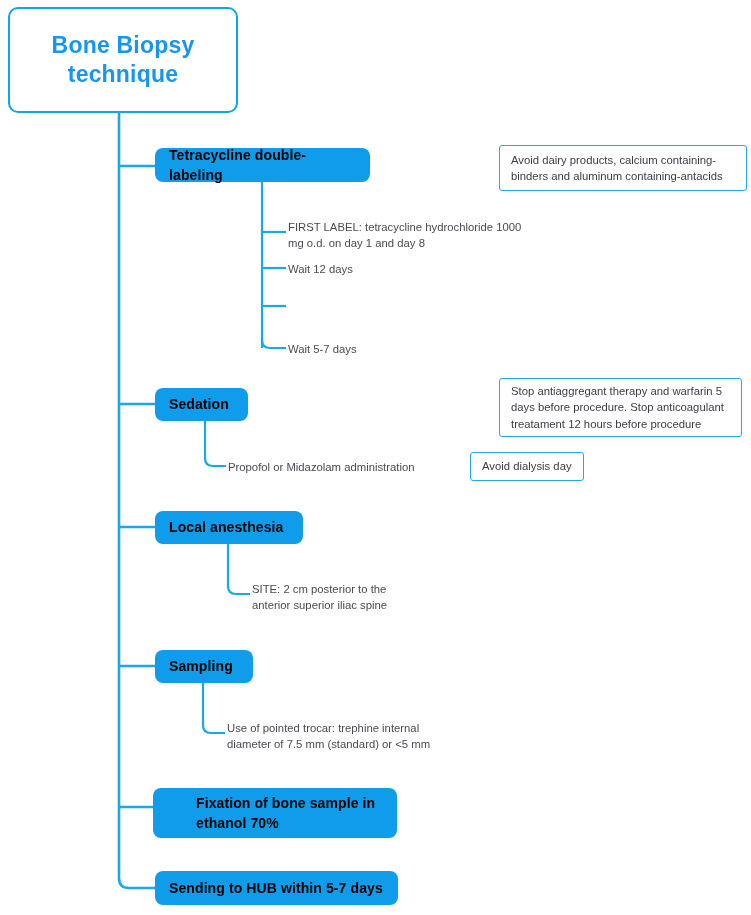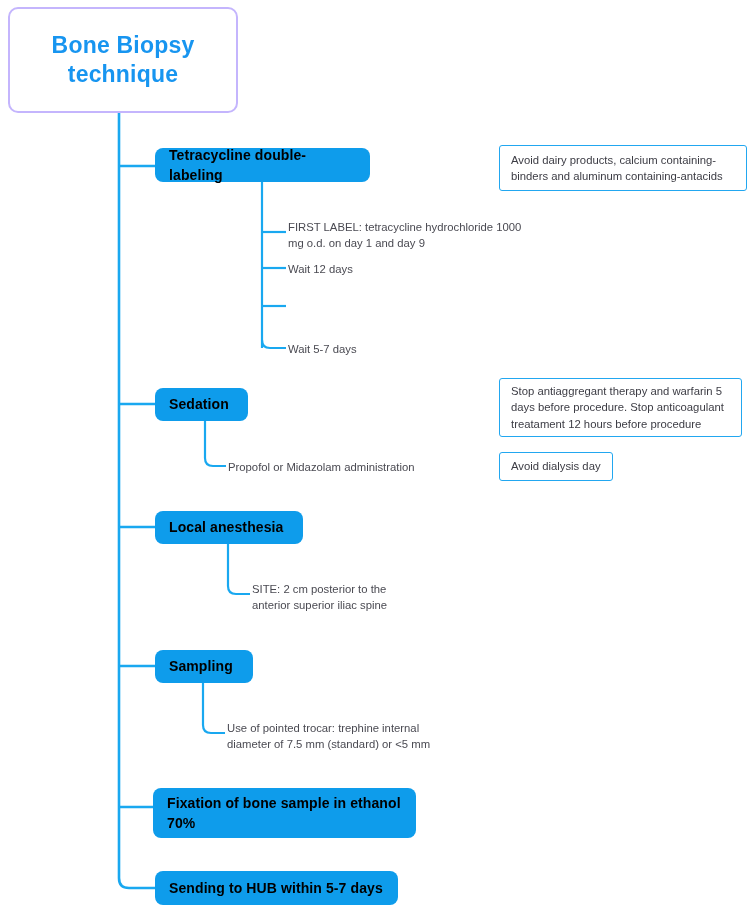--- a/index.html
+++ b/index.html
@@ -27,21 +27,21 @@
   }
   .node {
     position: absolute;
     box-sizing: border-box;
     display: flex;
     align-items: center;
     border-radius: 7px;
   }
   .node-root {
     background: #ffffff;
-    border: 2px solid #c4b5fd;
+    border: 2px solid #0ea5e9;
     border-radius: 10px;
     justify-content: center;
     text-align: center;
   }
   .node-root .node-text {
     color: #1795f0;
     font-size: 23px;
     font-weight: bold;
     line-height: 1.25;
     letter-spacing: 0.2px;
@@ -117,54 +117,54 @@
   <div class="node node-root" style="left:8px; top:7px; width:230px; height:106px;">
     <div class="node-text" style="white-space: pre-line;">Bone Biopsy
 technique</div>
   </div>
 
   <div class="node node-branch" style="left:155px; top:148px; width:215px; height:34px;">
     <div class="node-text">Tetracycline double-labeling</div>
   </div>
 
   <div class="leaf" style="left:288px; top:219px; width:250px;">FIRST LABEL: tetracycline hydrochloride 1000
-mg o.d. on day 1 and day 9</div>
+mg o.d. on day 1 and day 8</div>
   <div class="leaf" style="left:288px; top:261px; width:250px;">Wait 12 days</div>
   <div class="leaf" style="left:288px; top:341px; width:250px;">Wait 5-7 days</div>
 
   <div class="node node-branch" style="left:155px; top:388px; width:93px; height:33px;">
     <div class="node-text">Sedation</div>
   </div>
   <div class="leaf" style="left:228px; top:459px; width:260px;">Propofol or Midazolam administration</div>
 
   <div class="node node-branch" style="left:155px; top:511px; width:148px; height:33px;">
     <div class="node-text">Local anesthesia</div>
   </div>
   <div class="leaf" style="left:252px; top:581px; width:250px;">SITE: 2 cm posterior to the
 anterior superior iliac spine</div>
 
   <div class="node node-branch" style="left:155px; top:650px; width:98px; height:33px;">
     <div class="node-text">Sampling</div>
   </div>
   <div class="leaf" style="left:227px; top:720px; width:260px;">Use of pointed trocar: trephine internal
 diameter of 7.5 mm (standard) or &lt;5 mm</div>
 
-  <div class="node node-branch" style="left:153px; top:788px; width:263px; height:50px;">
+  <div class="node node-branch" style="left:153px; top:788px; width:244px; height:50px;padding-left:29px;">
     <div class="node-text">Fixation of bone sample in ethanol 70%</div>
   </div>
 
   <div class="node node-branch" style="left:155px; top:871px; width:243px; height:34px;">
     <div class="node-text">Sending to HUB within 5-7 days</div>
   </div>
 
   <div class="note" style="left:499px; top:145px; width:248px; height:46px;">
     <div class="note-text">Avoid dairy products, calcium containing-binders and aluminum containing-antacids</div>
   </div>
 
   <div class="note" style="left:499px; top:378px; width:243px; height:59px;align-items:center;">
     <div class="note-text">Stop antiaggregant therapy and warfarin 5 days before procedure. Stop anticoagulant treatament 12 hours before procedure</div>
   </div>
 
-  <div class="note" style="left:499px; top:452px; width:114px; height:29px;text-align:right;">
+  <div class="note" style="left:470px; top:452px; width:114px; height:29px;text-align:right;">
     <div class="note-text">Avoid dialysis day</div>
   </div>
 
 </div>
 
 </body></html>

